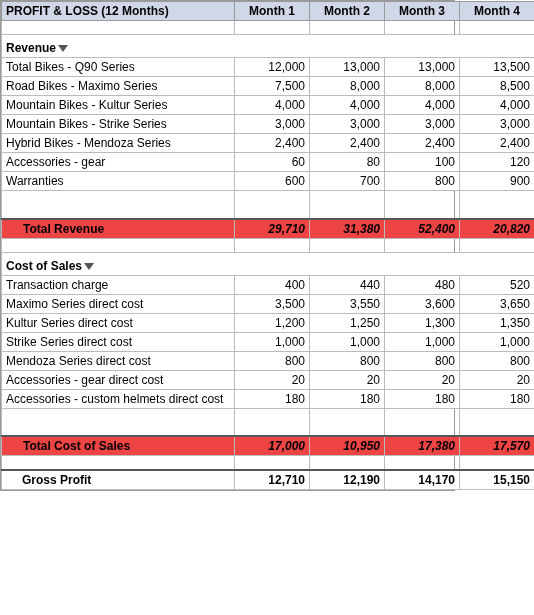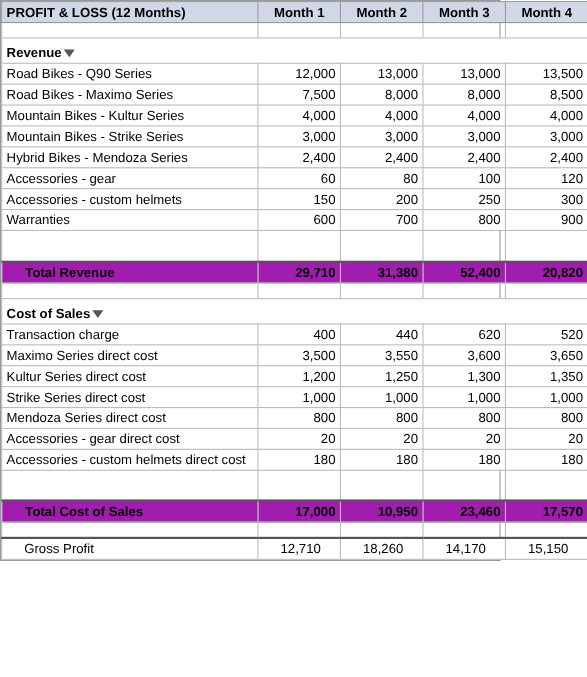--- a/index.html
+++ b/index.html
@@ -53,36 +53,37 @@
       border-right: 1px solid #bbb;
     }
     .data-row td {
       background: #fff;
     }
     .data-row td:not(:first-child) {
       text-align: right;
     }
     .total-row td {
       font-weight: bold;
-      background: #a21caf;
+      background: #ef4444;
       border-top: 2px solid #555;
       border-bottom: 1px solid #bbb;
       padding-left: 21px;
     }
     .total-row td:not(:first-child) {
       text-align: right;
+      font-style: italic;
     }
     .gross-profit-row td {
-      font-weight: normal;
+      font-weight: bold;
       background: #fff;
       border-top: 2px solid #555;
       padding-left: 20px;
     }
     .gross-profit-row td:not(:first-child) {
-      text-align: left;
+      text-align: right;
     }
     .empty-row td {
       height: 14px;
       border-left: 1px solid #bbb;
       border-right: 1px solid #bbb;
       border-top: none;
       border-bottom: none;
     }
     .empty-row td:first-child { border-left: 1px solid #bbb; }
     .empty-row td:last-child { border-right: 1px solid #bbb; }
@@ -123,21 +124,21 @@
           <td></td>
           <td></td>
           <td></td>
           <td></td>
           <td></td>
         </tr>
         <tr class="section-header">
           <td colspan="5">Revenue<span class="small-arrow"></span></td>
         </tr>
         <tr class="data-row">
-          <td>Road Bikes - Q90 Series</td>
+          <td>Total Bikes - Q90 Series</td>
           <td>12,000</td>
           <td>13,000</td>
           <td>13,000</td>
           <td>13,500</td>
         </tr>
         <tr class="data-row">
           <td>Road Bikes - Maximo Series</td>
           <td>7,500</td>
           <td>8,000</td>
           <td>8,000</td>
@@ -163,27 +164,20 @@
           <td>2,400</td>
           <td>2,400</td>
           <td>2,400</td>
         </tr>
         <tr class="data-row">
           <td>Accessories - gear</td>
           <td>60</td>
           <td>80</td>
           <td>100</td>
           <td>120</td>
-        </tr>
-        <tr class="data-row">
-          <td>Accessories - custom helmets</td>
-          <td>150</td>
-          <td>200</td>
-          <td>250</td>
-          <td>300</td>
         </tr>
         <tr class="data-row">
           <td>Warranties</td>
           <td>600</td>
           <td>700</td>
           <td>800</td>
           <td>900</td>
         </tr>
         <tr class="empty-row">
           <td></td>
@@ -213,21 +207,21 @@
           <td></td>
           <td></td>
         </tr>
         <tr class="section-header">
           <td colspan="5">Cost of Sales<span class="small-arrow"></span></td>
         </tr>
         <tr class="data-row">
           <td>Transaction charge</td>
           <td>400</td>
           <td>440</td>
-          <td>620</td>
+          <td>480</td>
           <td>520</td>
         </tr>
         <tr class="data-row">
           <td>Maximo Series direct cost</td>
           <td>3,500</td>
           <td>3,550</td>
           <td>3,600</td>
           <td>3,650</td>
         </tr>
         <tr class="data-row">
@@ -276,32 +270,32 @@
           <td></td>
           <td></td>
           <td></td>
           <td></td>
           <td></td>
         </tr>
         <tr class="total-row">
           <td>Total Cost of Sales</td>
           <td>17,000</td>
           <td>10,950</td>
-          <td>23,460</td>
+          <td>17,380</td>
           <td>17,570</td>
         </tr>
         <tr class="empty-row">
           <td></td>
           <td></td>
           <td></td>
           <td></td>
           <td></td>
         </tr>
         <tr class="gross-profit-row">
           <td>Gross Profit</td>
           <td>12,710</td>
-          <td>18,260</td>
+          <td>12,190</td>
           <td>14,170</td>
           <td>15,150</td>
         </tr>
       </tbody>
   </table>
 </div>
 
 </body></html>

